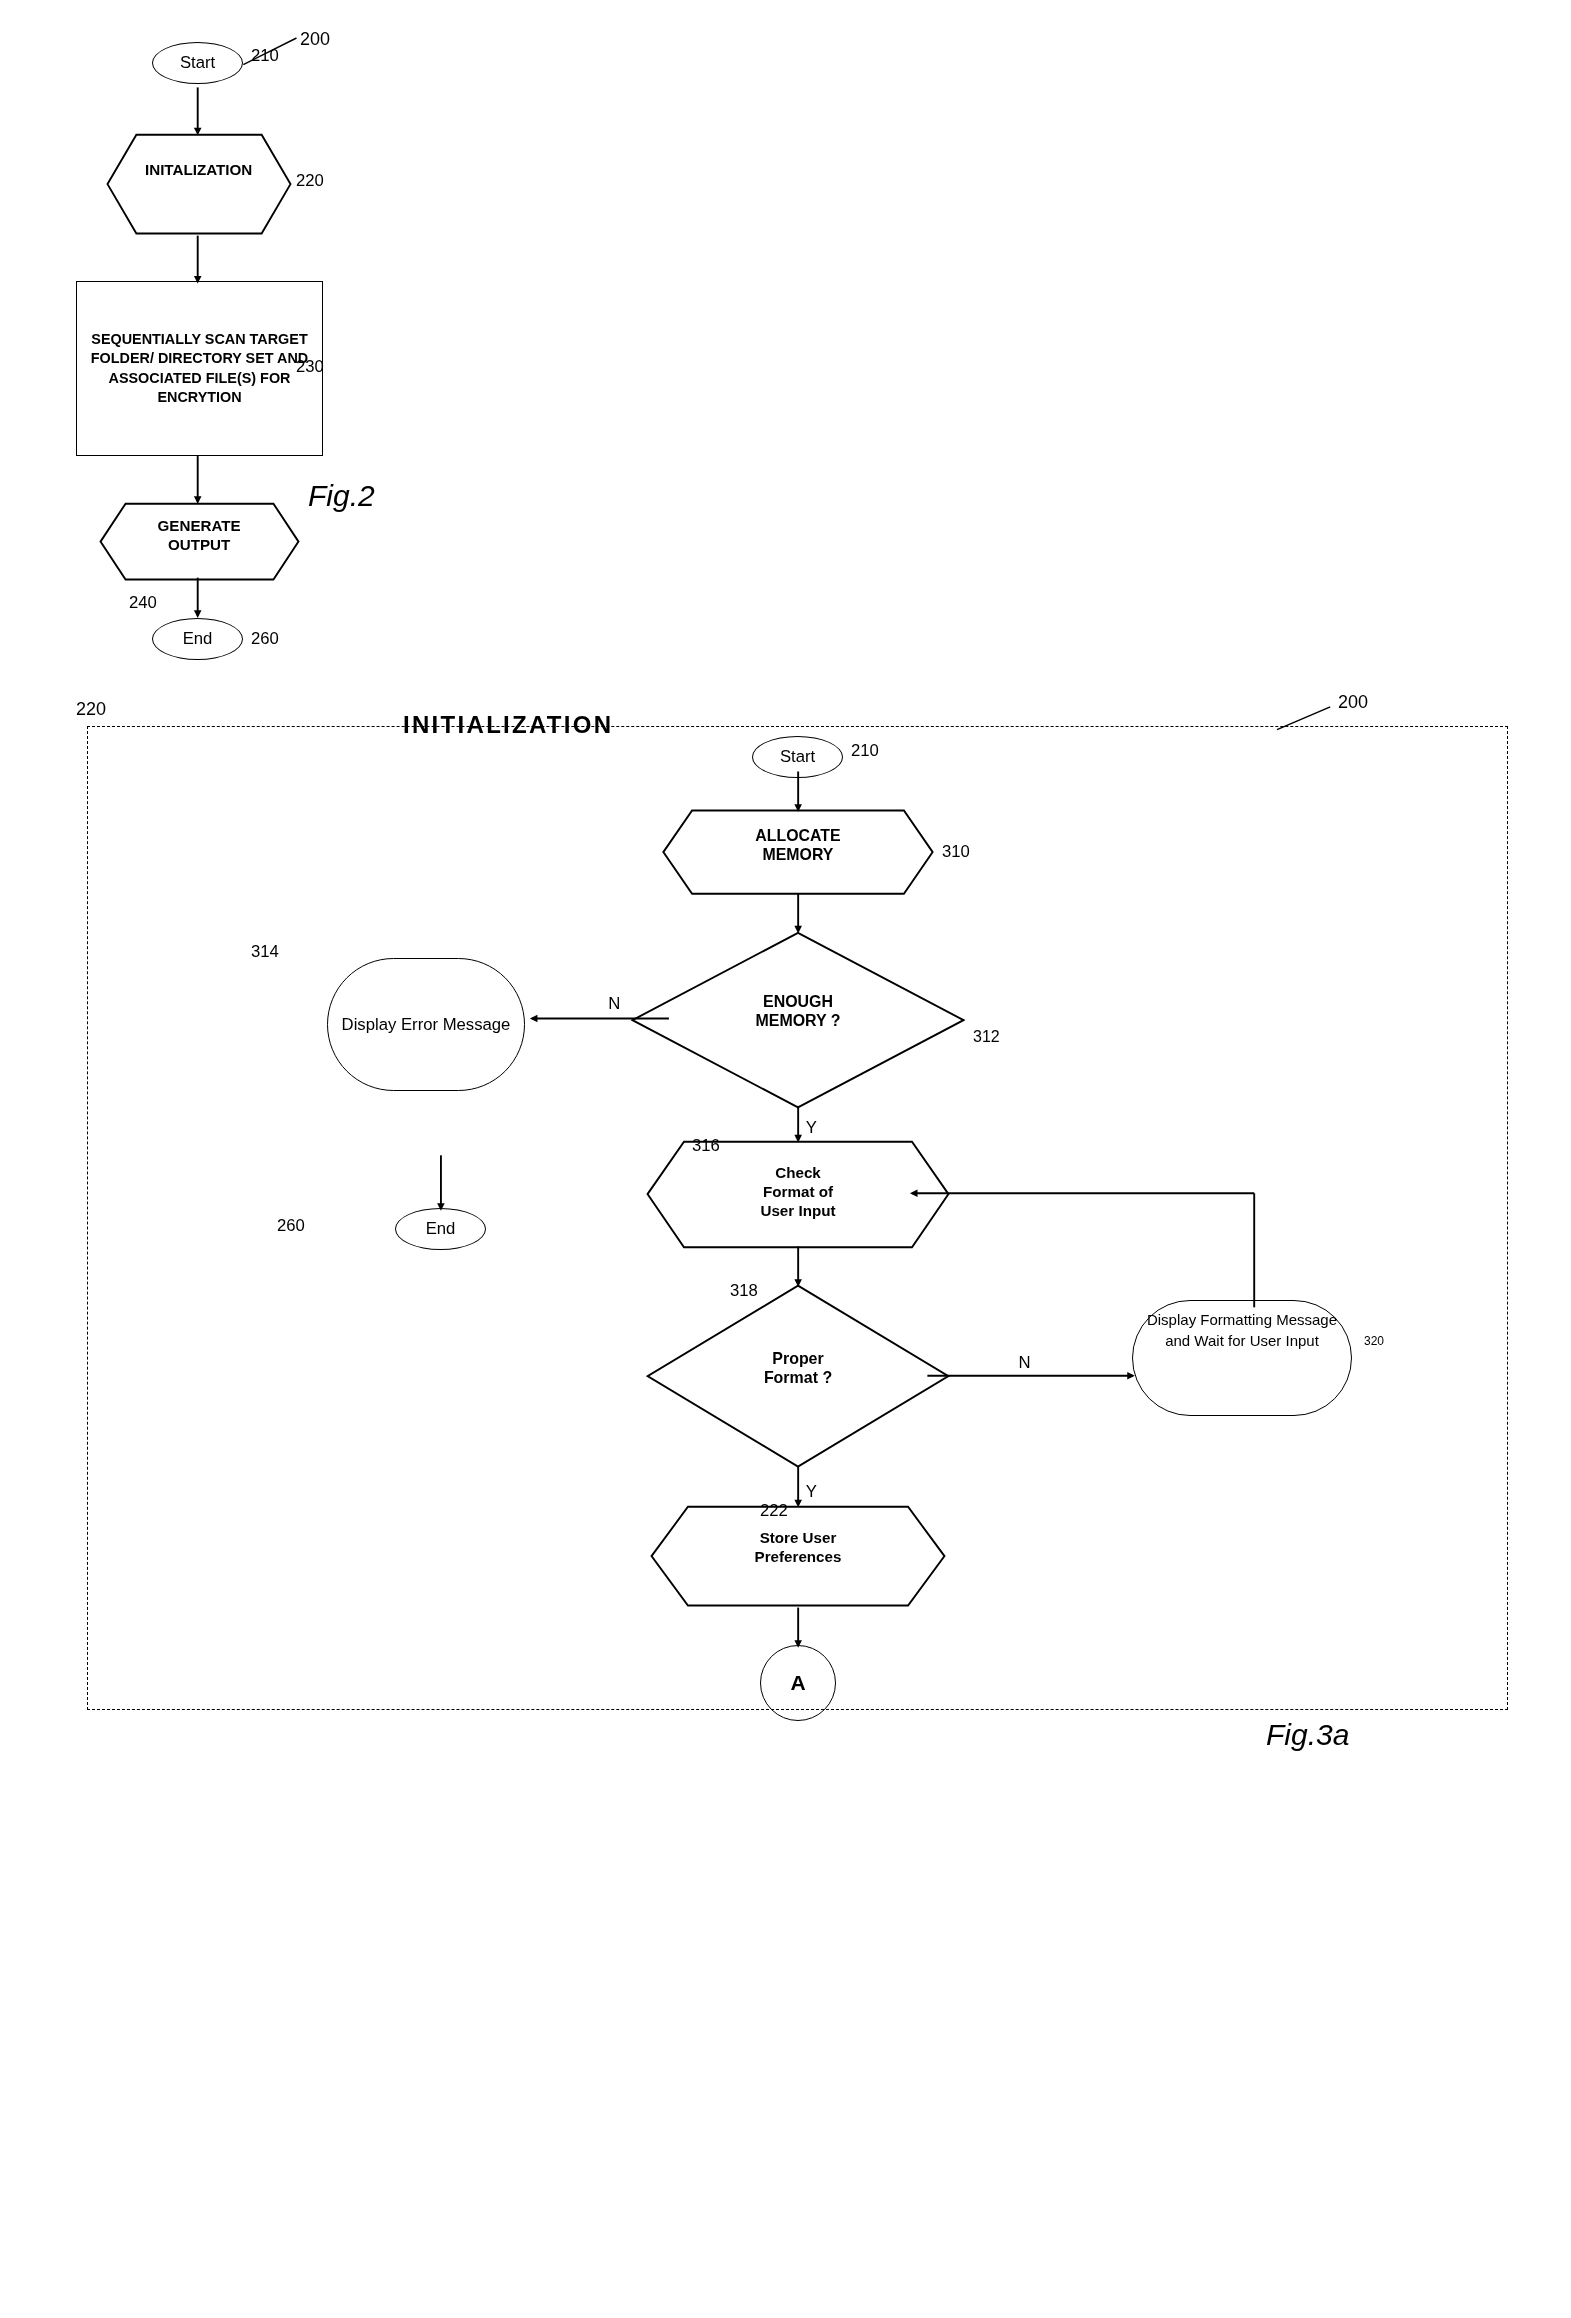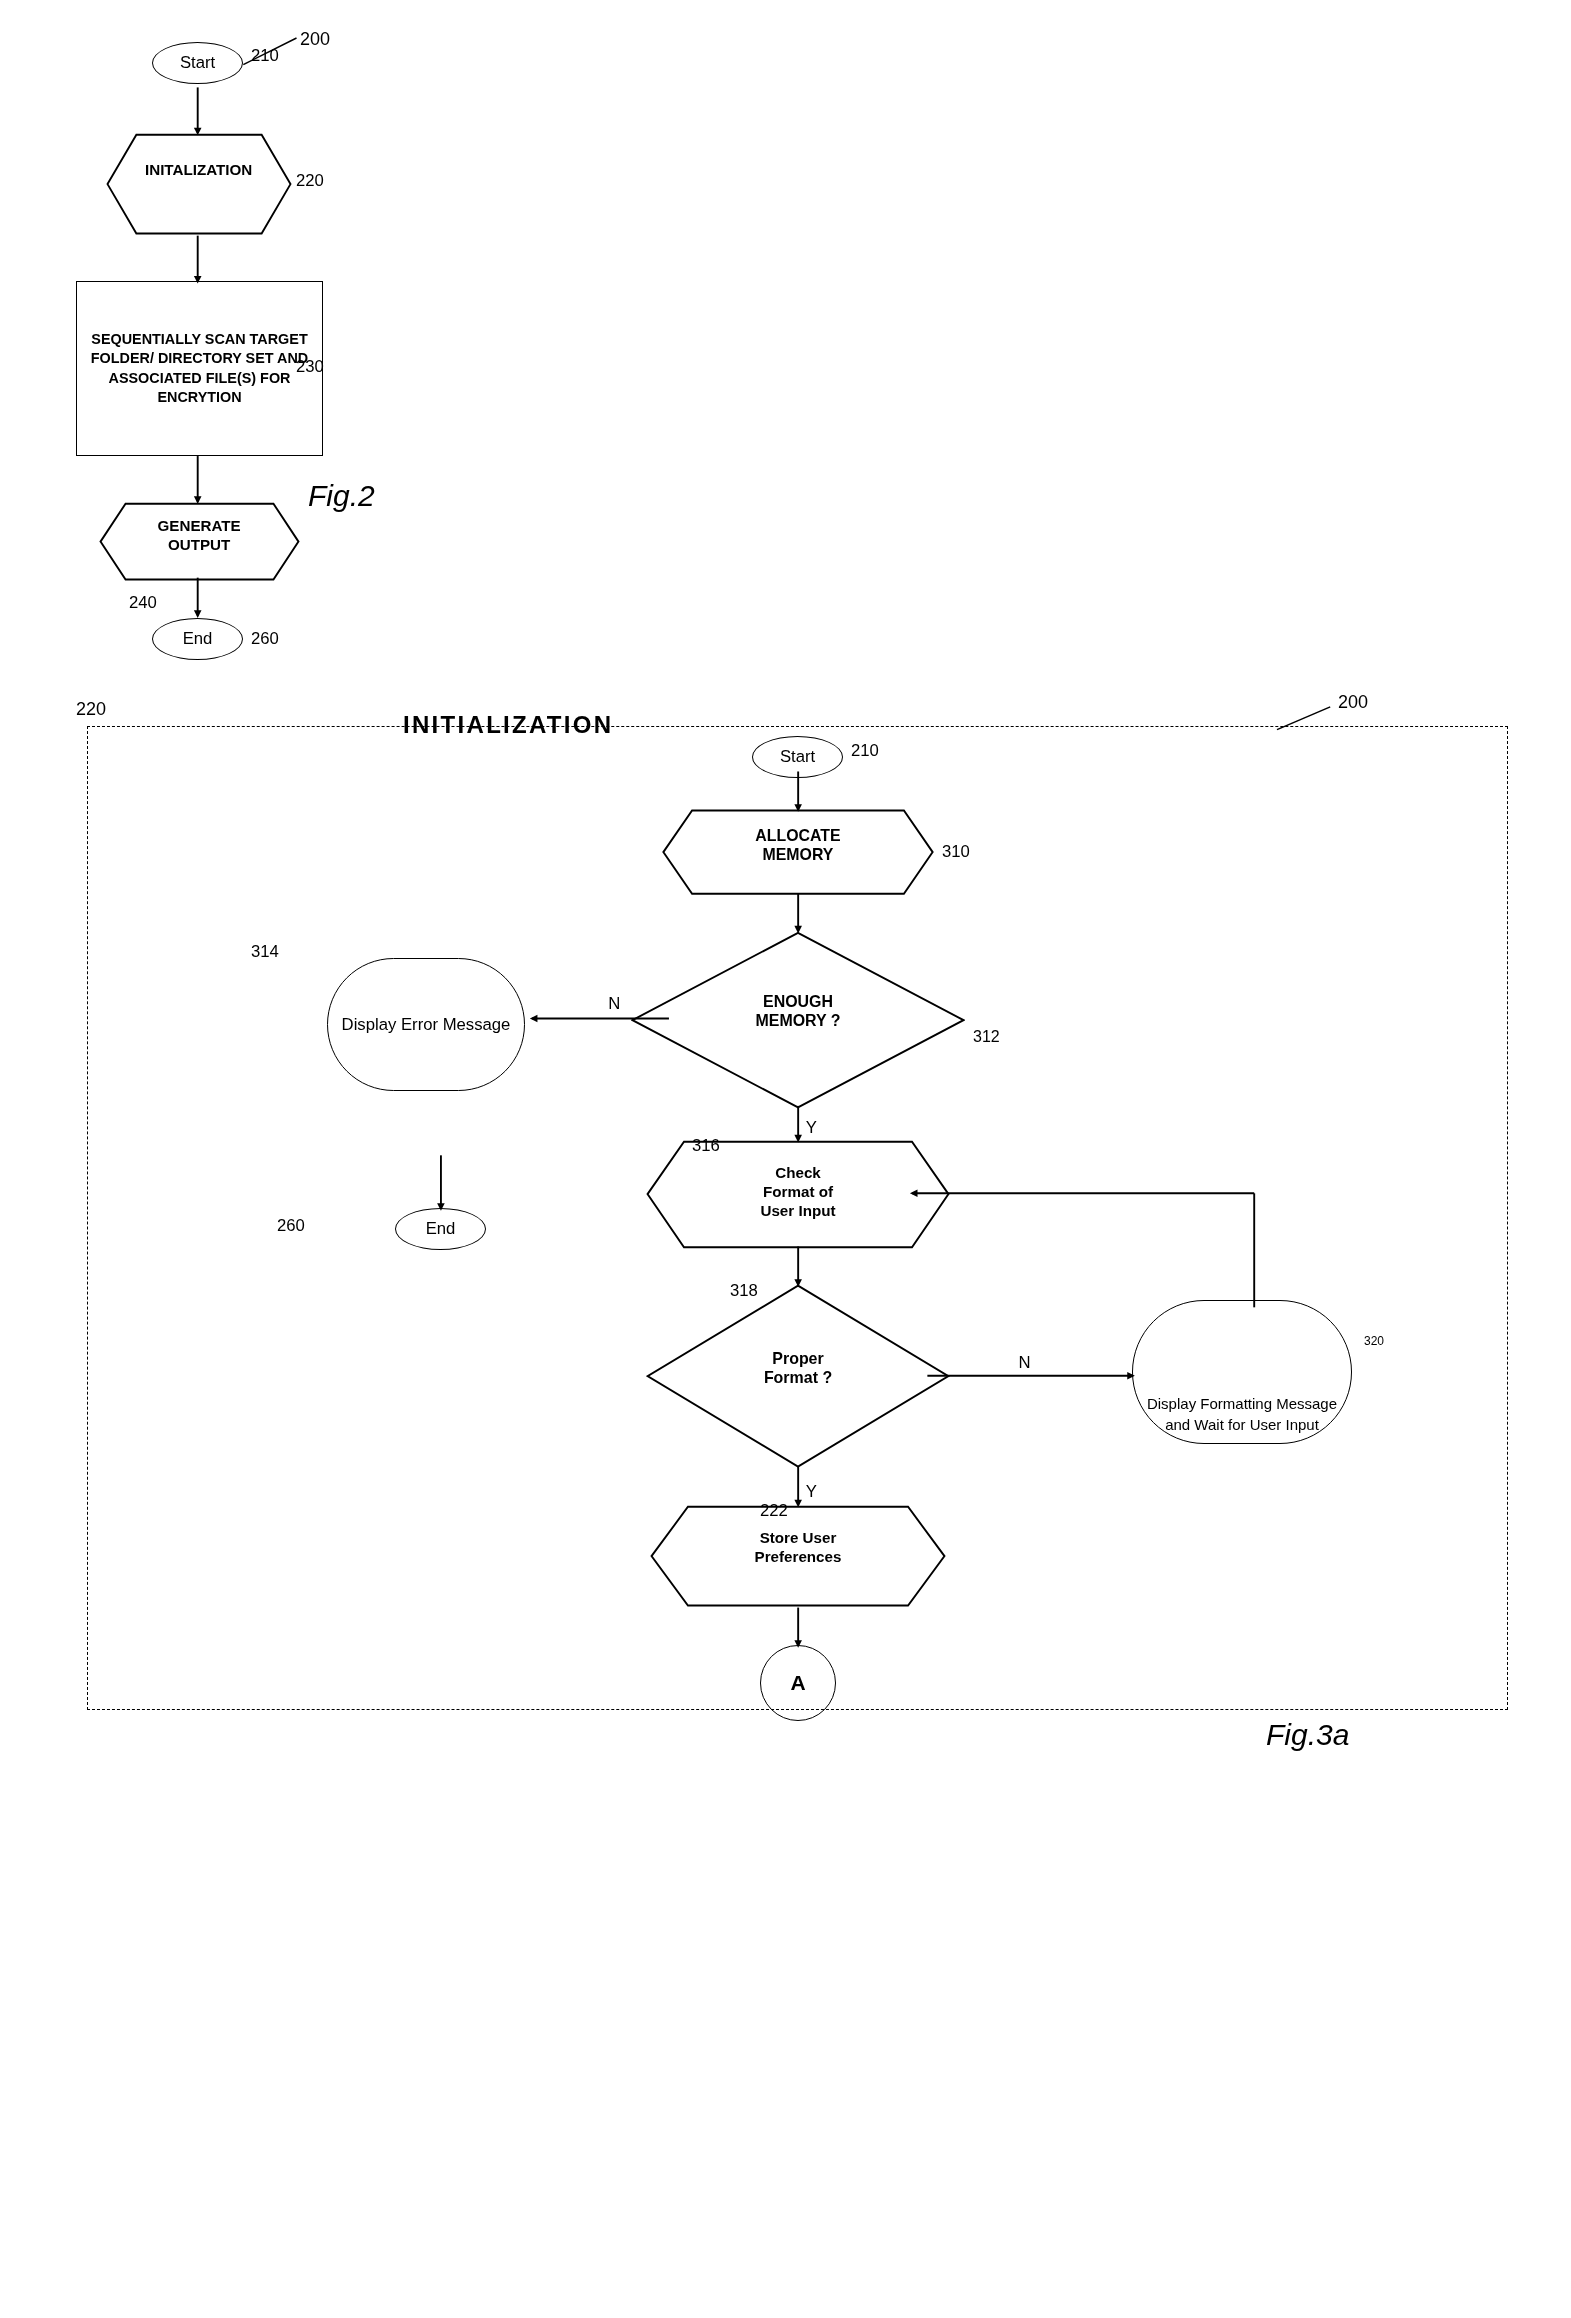--- a/index.html
+++ b/index.html
@@ -212,21 +212,21 @@
   <span class="label" style="left:692px; top:1136px; font-size:16.7px;">316</span>
 
   <svg style="position:absolute; left:646px; top:1284px; width:304px; height:185px;" viewBox="0 0 400 243" width="304" height="185">
     <polygon points="200,2 398,121 200,240 2,121" fill="none" stroke="#000" stroke-width="2.5"></polygon>
     <text x="200" y="105" text-anchor="middle" font-size="21" font-family="Arial" font-weight="bold">Proper</text>
     <text x="200" y="130" text-anchor="middle" font-size="21" font-family="Arial" font-weight="bold">Format ?</text>
   </svg>
 
   <span class="label" style="left:730px; top:1281px; font-size:16.7px;">318</span>
 
-  <div class="shape" style="left:1132px; top:1300px; width:220px; height:144px; border:1.9px solid #000; border-radius:76px; display:flex; align-items:flex-end; justify-content:center;">
+  <div class="shape" style="left:1132px; top:1300px; width:220px; height:116px; border:1.9px solid #000; border-radius:76px; display:flex; align-items:flex-start; justify-content:center;">
     <span style="font-size:15px; text-align:center; line-height:1.4; padding:7.6px;">Display Formatting Message and Wait for User Input</span>
   </div>
 
   <span class="label" style="left:1364px; top:1334px; font-size:12px;">320</span>
 
   <svg style="position:absolute; left:650px; top:1505px; width:296px; height:103px;" viewBox="0 0 390 135" width="296" height="103">
     <polygon points="50,2 340,2 388,67 340,132 50,132 2,67" fill="none" stroke="#000" stroke-width="2.5"></polygon>
     <text x="195" y="50" text-anchor="middle" font-size="20" font-family="Arial" font-weight="bold">Store User</text>
     <text x="195" y="75" text-anchor="middle" font-size="20" font-family="Arial" font-weight="bold">Preferences</text>
   </svg>

